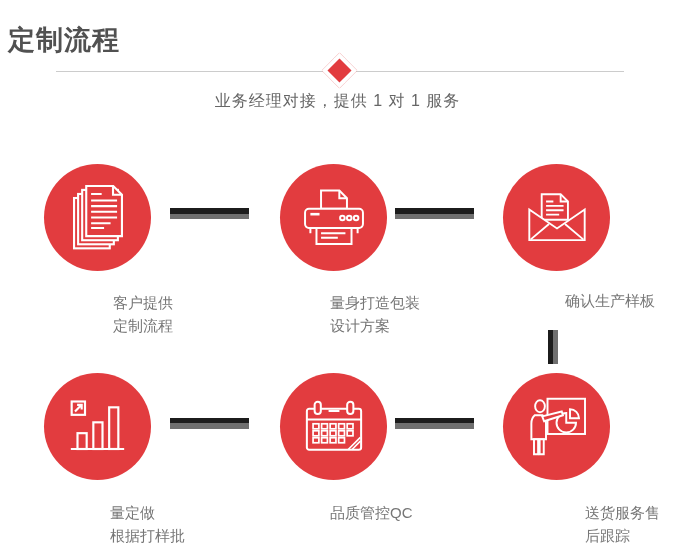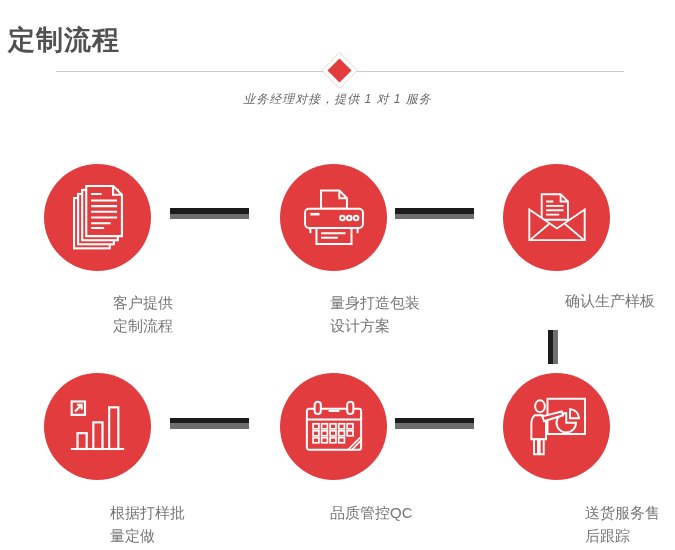--- a/index.html
+++ b/index.html
@@ -18,23 +18,22 @@
     position:absolute;left:56px;top:71px;width:568px;height:1px;
     background:var(--divider-gray,#cccccc);
   }
   .diamond{
     position:absolute;left:327px;top:58px;width:17px;height:17px;
     background:var(--accent-red,#e23c3f);
     border:4px solid #ffffff;transform:rotate(45deg);
   }
   .subtitle{
     position:absolute;left:0;right:0;top:91px;
-    text-align:center;font-size:12px;letter-spacing:1px;
+    text-align:center;font-size:16px;letter-spacing:1px;
     color:var(--subtitle-gray,#666666);
-    font-style:italic;
   }
 
   .circle{
     position:absolute;width:107px;height:107px;border-radius:50%;
     background:var(--accent-red,#e23c3f);
     display:flex;align-items:center;justify-content:center;
   }
   .c1{left:44px;top:164px;}  .c2{left:280px;top:164px;} .c3{left:503px;top:164px;}
   .c4{left:44px;top:373px;}  .c5{left:280px;top:373px;} .c6{left:503px;top:373px;}
 
@@ -167,22 +166,22 @@
     <span class="ln">定制流程</span>
   </div>
   <div class="label l2">
     <span class="ln">量身打造包装</span>
     <span class="ln">设计方案</span>
   </div>
   <div class="label l3">
     <span class="ln">确认生产样板</span>
   </div>
   <div class="label l4">
+    <span class="ln">量定做</span>
     <span class="ln">根据打样批</span>
-    <span class="ln">量定做</span>
   </div>
   <div class="label l5">
     <span class="ln">品质管控QC</span>
   </div>
   <div class="label l6">
     <span class="ln">送货服务售</span>
     <span class="ln">后跟踪</span>
   </div>
 
   <div class="hbar b1"></div>

